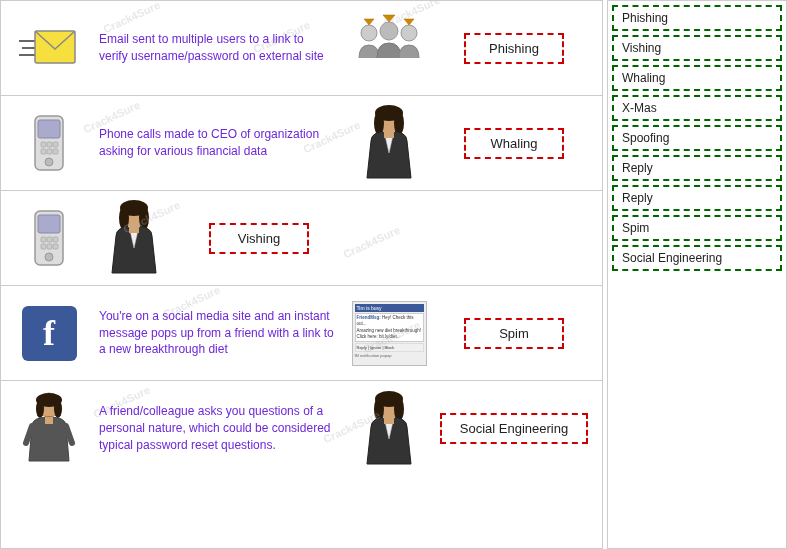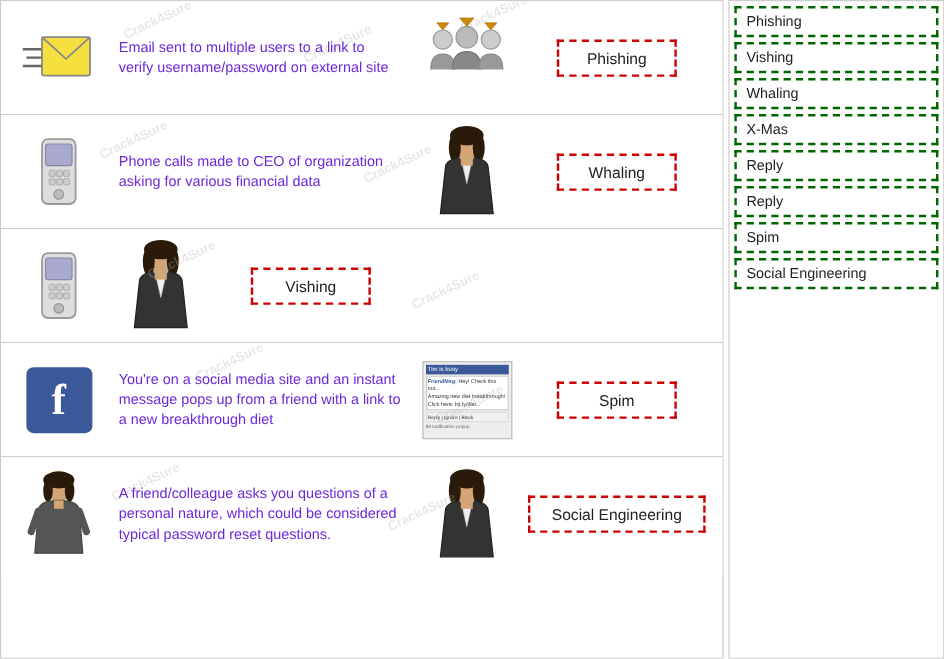--- a/index.html
+++ b/index.html
@@ -344,17 +344,18 @@
       <div class="answer-label">Social Engineering</div>
     </div>
   </div>
 </div>
 
 <div class="sidebar">
   <div class="sidebar-item">Phishing</div>
   <div class="sidebar-item">Vishing</div>
   <div class="sidebar-item">Whaling</div>
   <div class="sidebar-item">X-Mas</div>
+  <div class="sidebar-item">Spoofing</div>
   <div class="sidebar-item">Reply</div>
   <div class="sidebar-item">Reply</div>
   <div class="sidebar-item">Spim</div>
   <div class="sidebar-item">Social Engineering</div>
 </div>
 
 </body></html>

